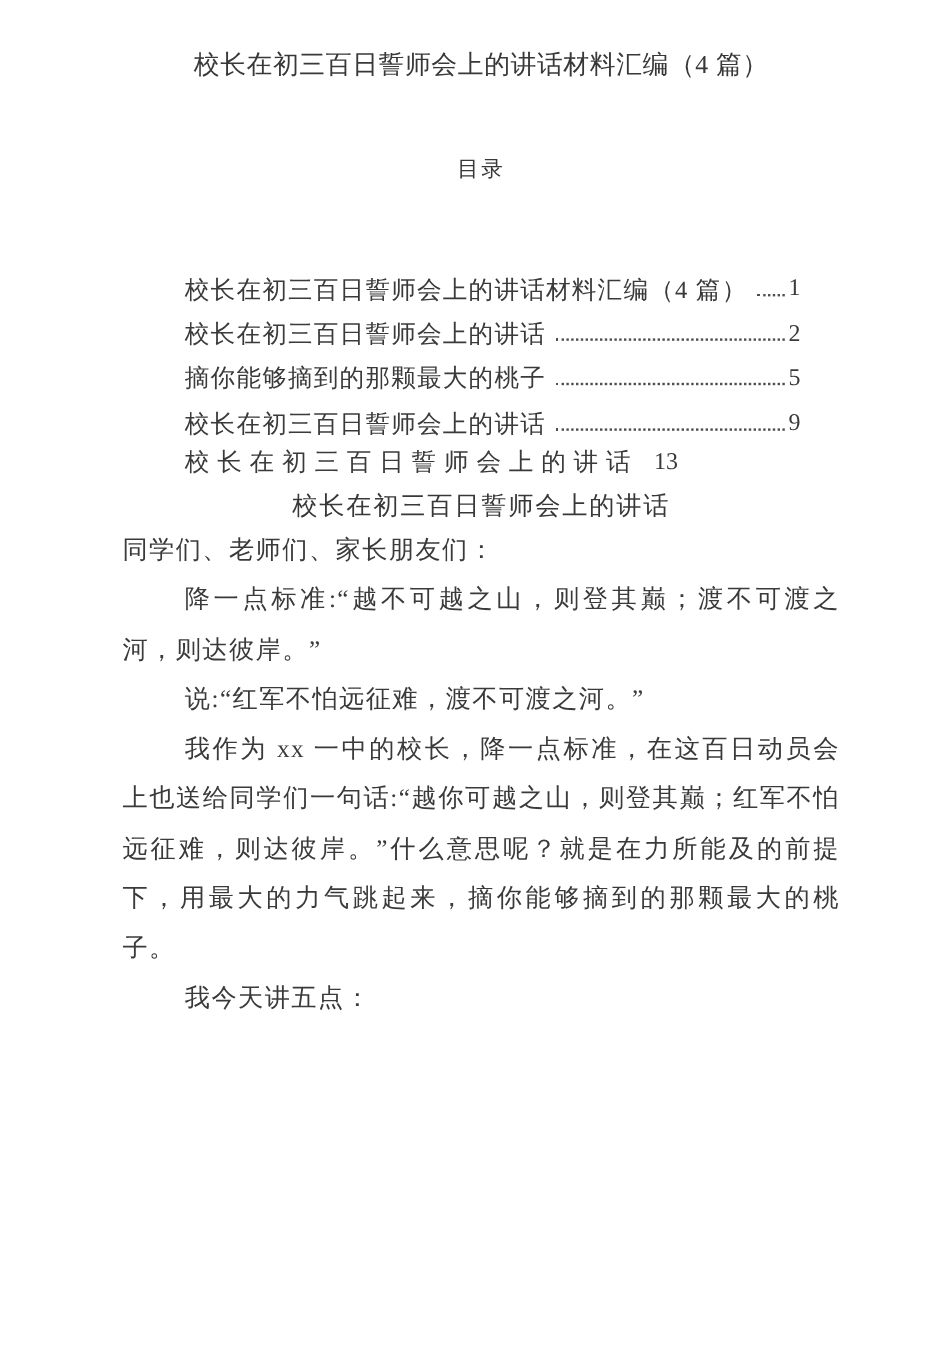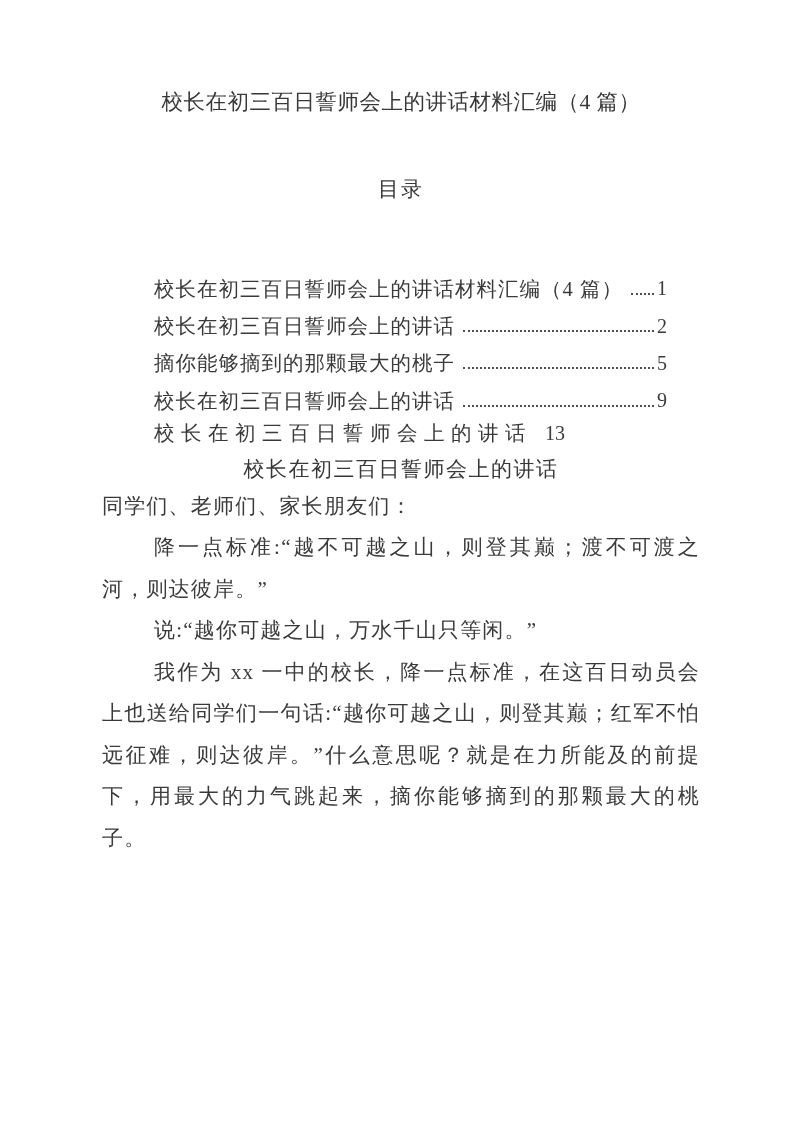--- a/index.html
+++ b/index.html
@@ -5,35 +5,35 @@
   html, body { margin: 0; padding: 0; background: #ffffff; }
   .page {
     position: relative;
     width: 793px;
     height: 866px;
     box-sizing: border-box;
     margin: 0 auto;
     background: #ffffff;
     color: #3a3a3a;
     font-family: "Liberation Serif", "DejaVu Serif", serif;
-    padding: 90px 93px 30px 102px;
+    padding: 42px 93px 30px 102px;
     overflow: hidden;
   }
   .doc-title {
     margin: 0;
     font-size: 21.5px;
     font-weight: 400;
     line-height: 24px;
     text-align: center;
     letter-spacing: 0.5px;
     color: #383838;
   }
   .toc-heading {
     margin: 64px 0 0 0;
-    font-size: 21px;
+    font-size: 18px;
     font-weight: 400;
     line-height: 22px;
     text-align: center;
     letter-spacing: 2px;
     color: #383838;
   }
   .toc {
     margin-top: 70px;
     padding-left: 52px;
     padding-right: 33px;
@@ -120,19 +120,19 @@
 </nav>
 
   <h3 class="section-heading">校长在初三百日誓师会上的讲话</h3>
 
   <div class="doc-body" id="docbody">
   <p class="para no-indent">同学们、老师们、家长朋友们：</p>
 
 
   <p class="para">降一点标准:“越不可越之山，则登其巅；渡不可渡之河，则达彼岸。”</p>
 
-  <p class="para">说:“越你可越之山，万水千山只等闲。”</p>
+  <p class="para">说:“红军不怕远征难，渡不可渡之河。”</p>
 
   <p class="para">我作为 xx 一中的校长，降一点标准，在这百日动员会上也送给同学们一句话:“越你可越之山，则登其巅；红军不怕远征难，则达彼岸。”什么意思呢？就是在力所能及的前提下，用最大的力气跳起来，摘你能够摘到的那颗最大的桃子。</p>
 
   <p class="para">我今天讲五点：</p>
 </div>
 </div>
 
 </body></html>

